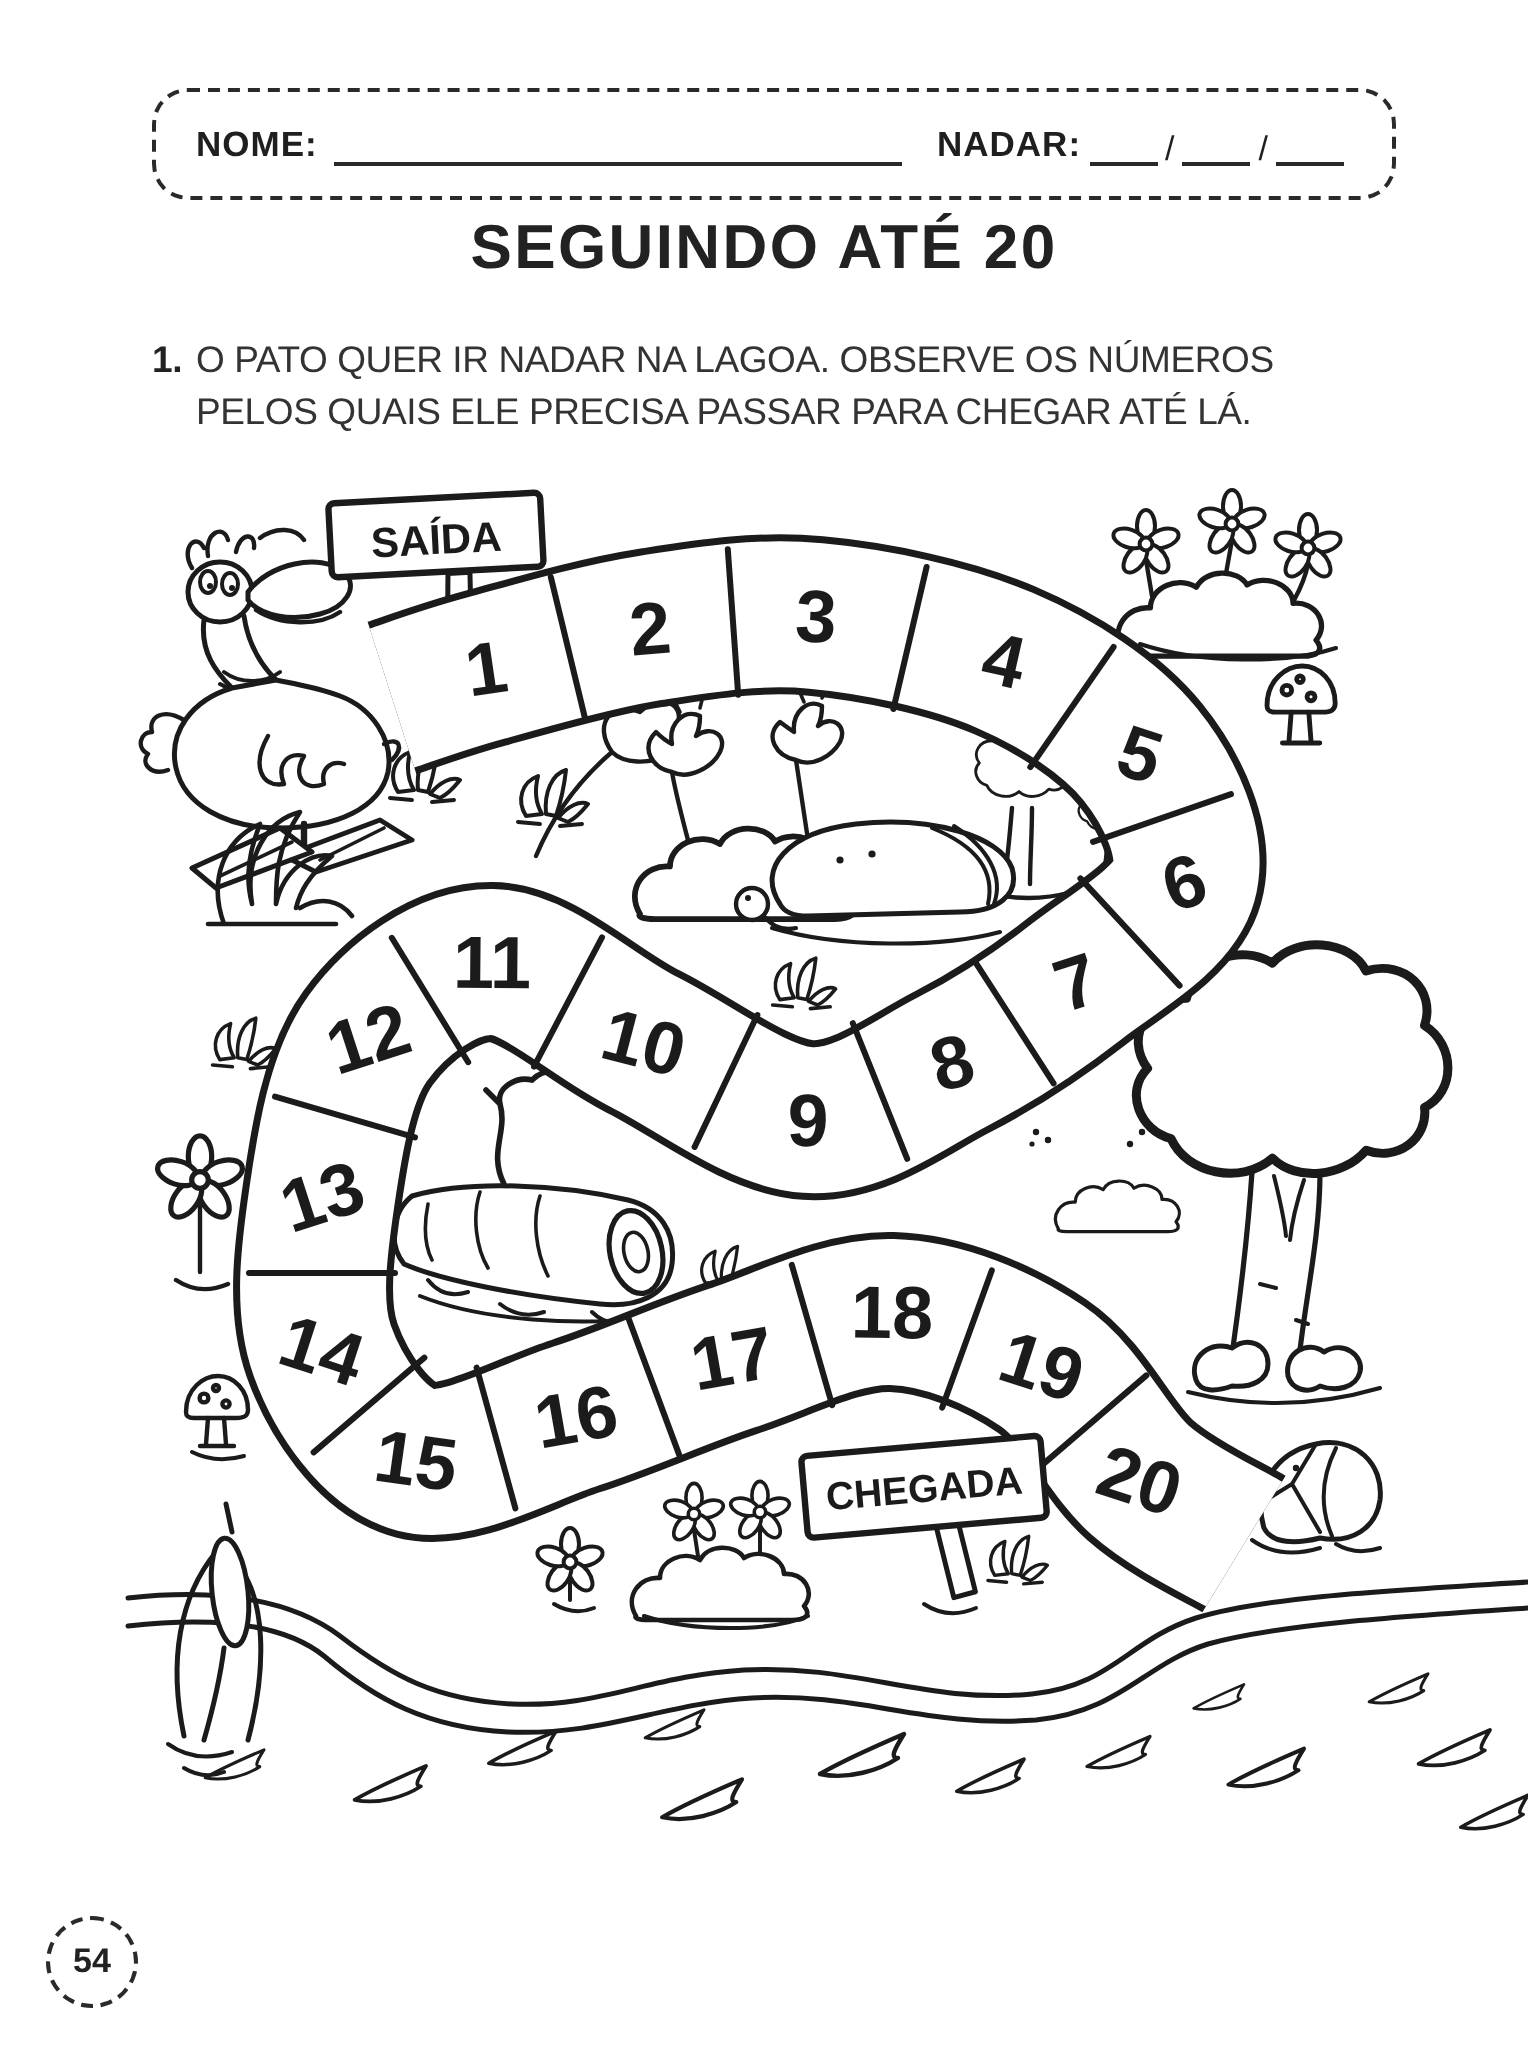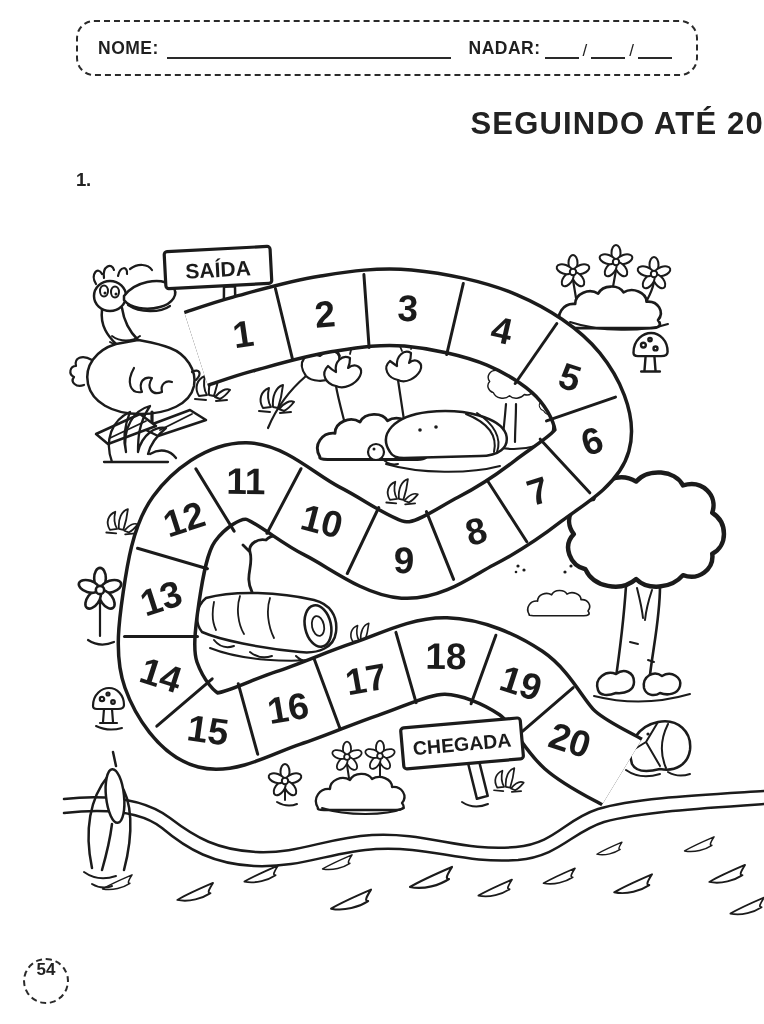--- a/index.html
+++ b/index.html
@@ -1,44 +1,44 @@
 <!DOCTYPE html>
 <html><head>
 <meta charset="utf-8">
 <style>
   html,body{margin:0;padding:0;background:#e8e8e8;}
   .page{position:relative;width:764px;height:1024px;background:#ffffff;margin:0 auto;
         font-family:"Liberation Sans",sans-serif;color:#1f1f1f;overflow:hidden;}
 
   
-  .header-box{position:absolute;left:76px;top:20px;width:622px;height:56px;
+  .header-box{position:absolute;left:76px;top:44px;width:622px;height:56px;
       border:2.5px dashed #2a2a2a;border-radius:18px;box-sizing:border-box;
       display:flex;align-items:center;padding:0 20px;text-align:right;}
   .hb-label{font-size:17.5px;font-weight:600;letter-spacing:.5px;white-space:nowrap;}
   .hb-line{border-bottom:2px solid #2a2a2a;height:20px;}
   .name-line{flex:1;margin:0 18px 0 8px;max-width:330px;}
   .date-slot{width:34px;margin:0 4px;}
   .date-sep{font-size:17px;position:relative;top:3px;}
 
   
-  .title{position:absolute;left:0;top:106px;width:100%;text-align:right;
+  .title{position:absolute;left:0;top:106px;width:100%;text-align:center;
       font-size:31px;font-weight:bold;letter-spacing:1.2px;color:#222;}
   .instruction{position:absolute;left:76px;top:167px;width:640px;display:flex;
       font-size:18.5px;line-height:26px;color:#333;letter-spacing:-0.2px;}
   .inst-num{font-weight:bold;margin-right:7px;color:#222;}
 
   
   .board-wrap{position:absolute;left:0;top:238px;width:764px;height:710px;}
   svg{display:block;}
   .sign-text{font-family:"Liberation Sans",sans-serif;font-weight:bold;fill:#1b1b1b;stroke:none;}
 
   
   .page-badge{position:absolute;left:23px;top:958px;width:46px;height:46px;
       border:2.5px dashed #2a2a2a;border-radius:50%;box-sizing:border-box;
-      display:flex;align-items:flex-start;justify-content:center;
+      display:flex;align-items:center;justify-content:center;
       font-size:17px;font-weight:bold;color:#222;}
 </style>
 </head>
 <body>
 
 <div class="page">
 
   <div class="header-box">
     <span class="hb-label">NOME:</span>
     <span class="hb-line name-line"></span>
@@ -47,20 +47,24 @@
     <span class="date-sep">/</span>
     <span class="hb-line date-slot"></span>
     <span class="date-sep">/</span>
     <span class="hb-line date-slot"></span>
   </div>
 
   <div class="title">SEGUINDO ATÉ 20</div>
 
   <div class="instruction">
     <span class="inst-num">1.</span>
+    <span class="inst-text">
+      <span>O PATO QUER IR NADAR NA LAGOA. OBSERVE OS NÚMEROS</span><br>
+      <span>PELOS QUAIS ELE PRECISA PASSAR PARA CHEGAR ATÉ LÁ.</span>
+    </span>
   </div>
 
   <div class="board-wrap">
   <svg id="board-svg" width="764" height="710" viewBox="0 238 764 710" stroke-linecap="round" stroke-linejoin="round">
     <defs>
       <g id="flower" stroke="#1b1b1b" stroke-width="2" fill="#fff">
         <ellipse rx="4.5" ry="8" cy="-9"></ellipse>
         <ellipse rx="4.5" ry="8" cy="-9" transform="rotate(72)"></ellipse>
         <ellipse rx="4.5" ry="8" cy="-9" transform="rotate(144)"></ellipse>
         <ellipse rx="4.5" ry="8" cy="-9" transform="rotate(216)"></ellipse>

